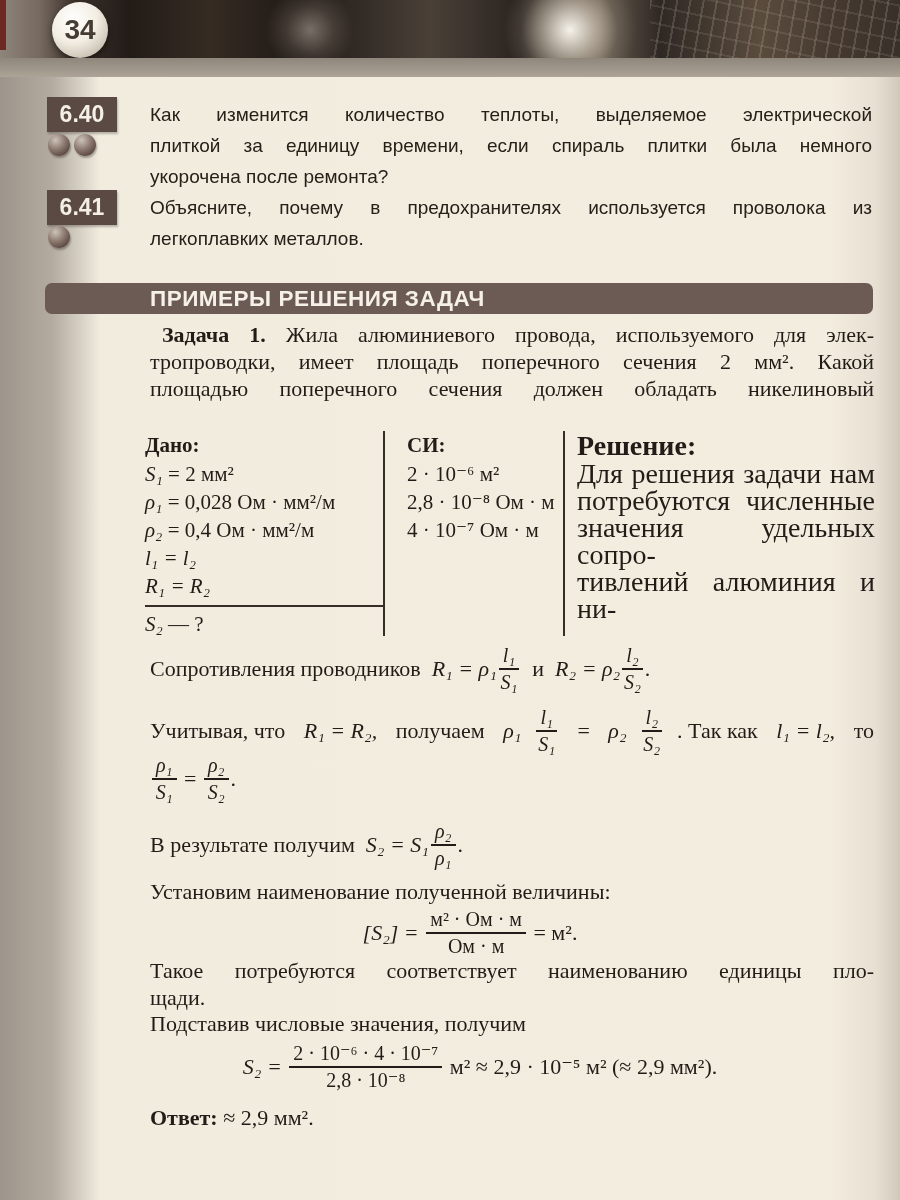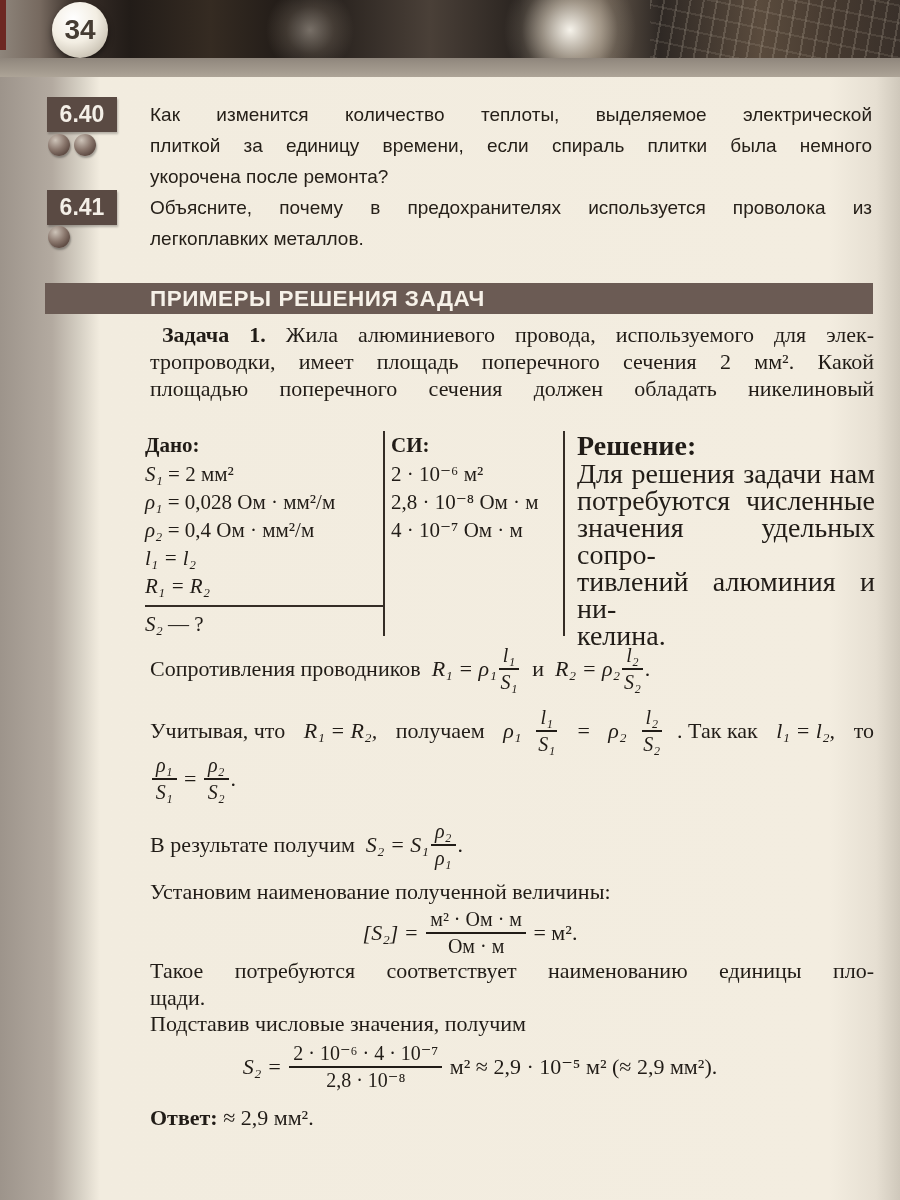--- a/index.html
+++ b/index.html
@@ -49,30 +49,30 @@
     box-shadow:1px 2px 2px rgba(0,0,0,.3); }
 
   
   .sans { font-family:"Liberation Sans","DejaVu Sans",sans-serif; }
   .prob-text { position:absolute; left:150px; width:722px; font-size:19px; line-height:31px; color:#262019; }
   .jline { text-align:justify; text-align-last:justify; }
   .jline.last { text-align-last:left; }
 
   .section-bar { position:absolute; left:45px; top:283px; width:828px; height:31px; background:#6b5b54;
     color:#f6f1e8; font-family:"Liberation Sans","DejaVu Sans",sans-serif; font-weight:bold;
-    font-size:22.5px; letter-spacing:.5px; display:flex; align-items:center; padding-left:105px; }
+    font-size:22.5px; letter-spacing:.5px; display:flex; align-items:center; padding-left:105px;border-radius:7px; }
 
   .task { position:absolute; left:150px; top:321px; width:724px; font-size:22px; line-height:27px; }
   .task b { font-weight:bold;margin-left:12px; }
 
   
   .gtable { position:absolute; left:145px; top:431px; width:730px; display:flex; font-size:21px; }
   .gcol1 { width:238px; }
   .gcol2 { width:182px; border-left:2px solid #352d26; border-right:2px solid #352d26;
-    padding-left:6px; height:205px; }
+    padding-left:22px; height:205px; }
   .gcol3 { width:310px; padding-left:12px; font-size:28px; }
   .ghead { font-weight:bold; line-height:29px; }
   .gitem { line-height:28px; white-space:pre; }
   .grule { border-top:2px solid #352d26; margin:5px 0 3px; }
   .gcol3 .sline { line-height:27px; text-align:justify; text-align-last:justify; }
   .gcol3 .sline.last { text-align-last:left; }
   .it { font-style:italic; }
 
   
   .fline { position:absolute; left:150px; width:724px; display:flex; align-items:center;
@@ -155,21 +155,20 @@
       <div class="gitem">2 · 10⁻⁶ м²</div>
       <div class="gitem">2,8 · 10⁻⁸ Ом · м</div>
       <div class="gitem">4 · 10⁻⁷ Ом · м</div>
     </div>
     <div class="gcol3">
       <div class="ghead">Решение:</div>
       <div class="sline">Для решения задачи нам</div>
       <div class="sline">потребуются численные</div>
       <div class="sline">значения удельных сопро-</div>
       <div class="sline">тивлений алюминия и ни-</div>
-      <div class="sline last">келина.</div>
     </div>
   </div>
 
   <div class="fline" style="top:640px; height:58px">
     <span class="seg">Сопротивления проводников  </span>
     <span class="seg it">R₁ = ρ₁</span>
     <span class="frac it">
         <span class="fnum">l₁</span>
         <span class="fden">S₁</span>
       </span>

